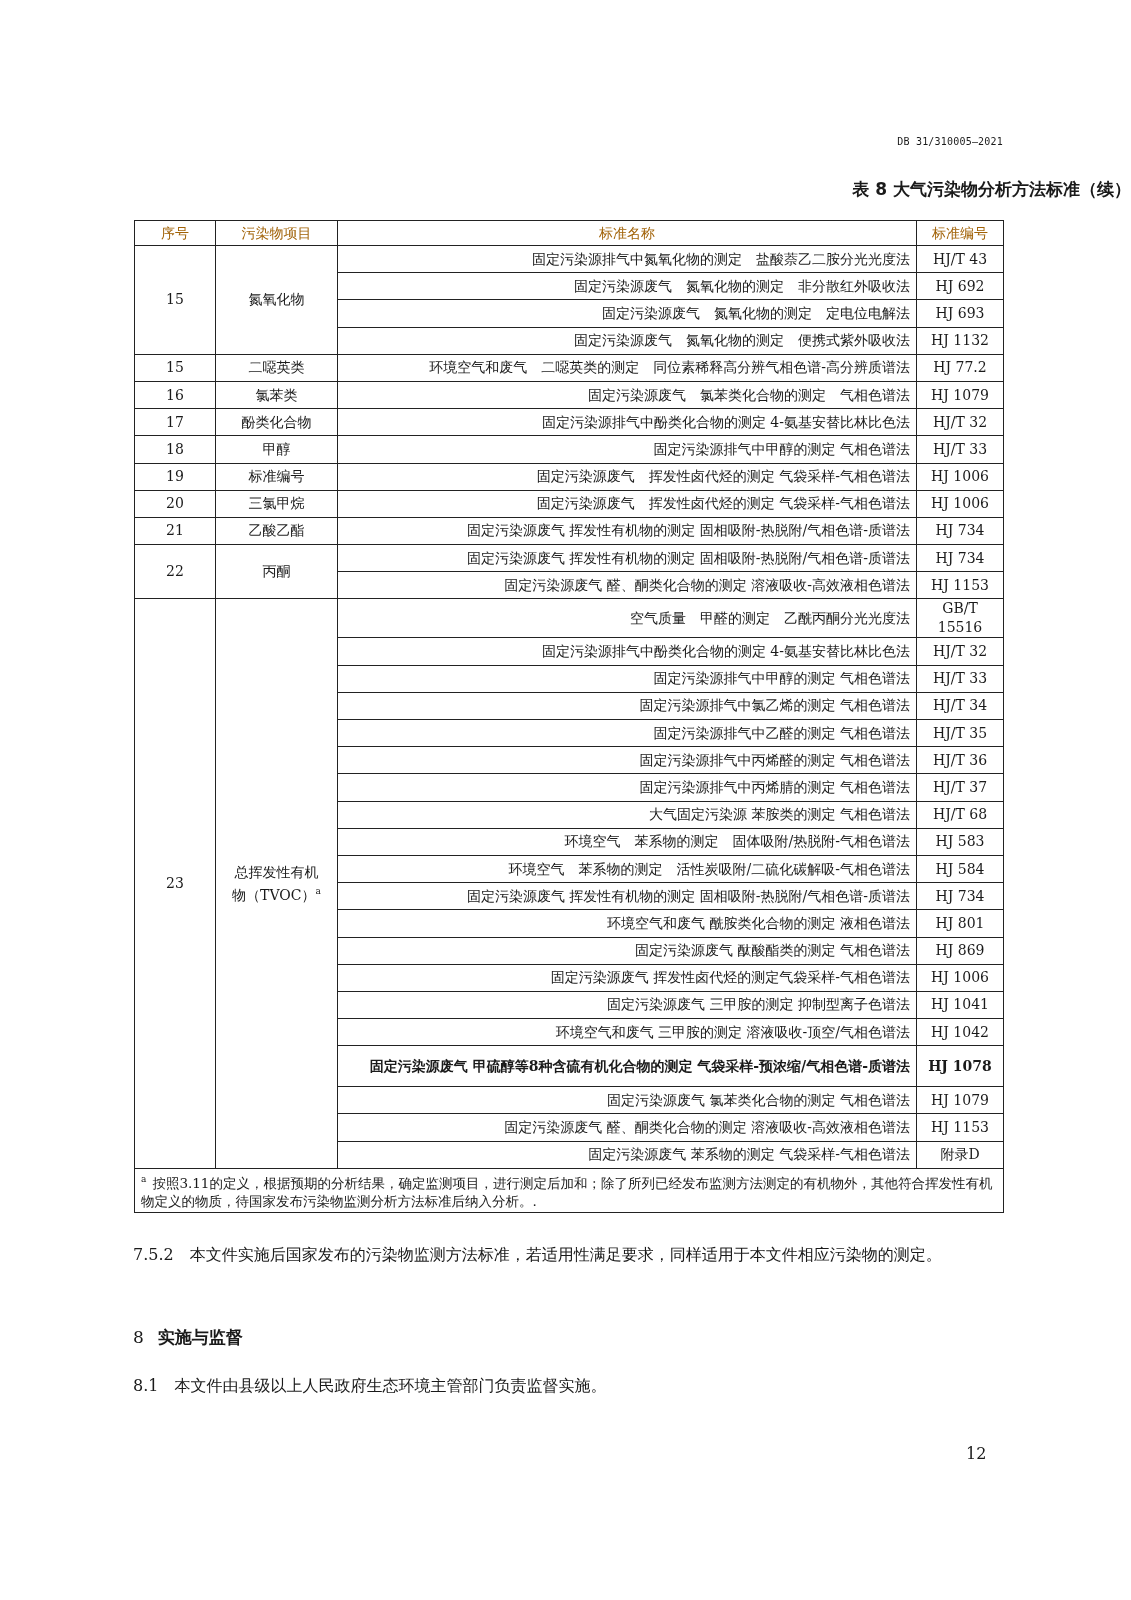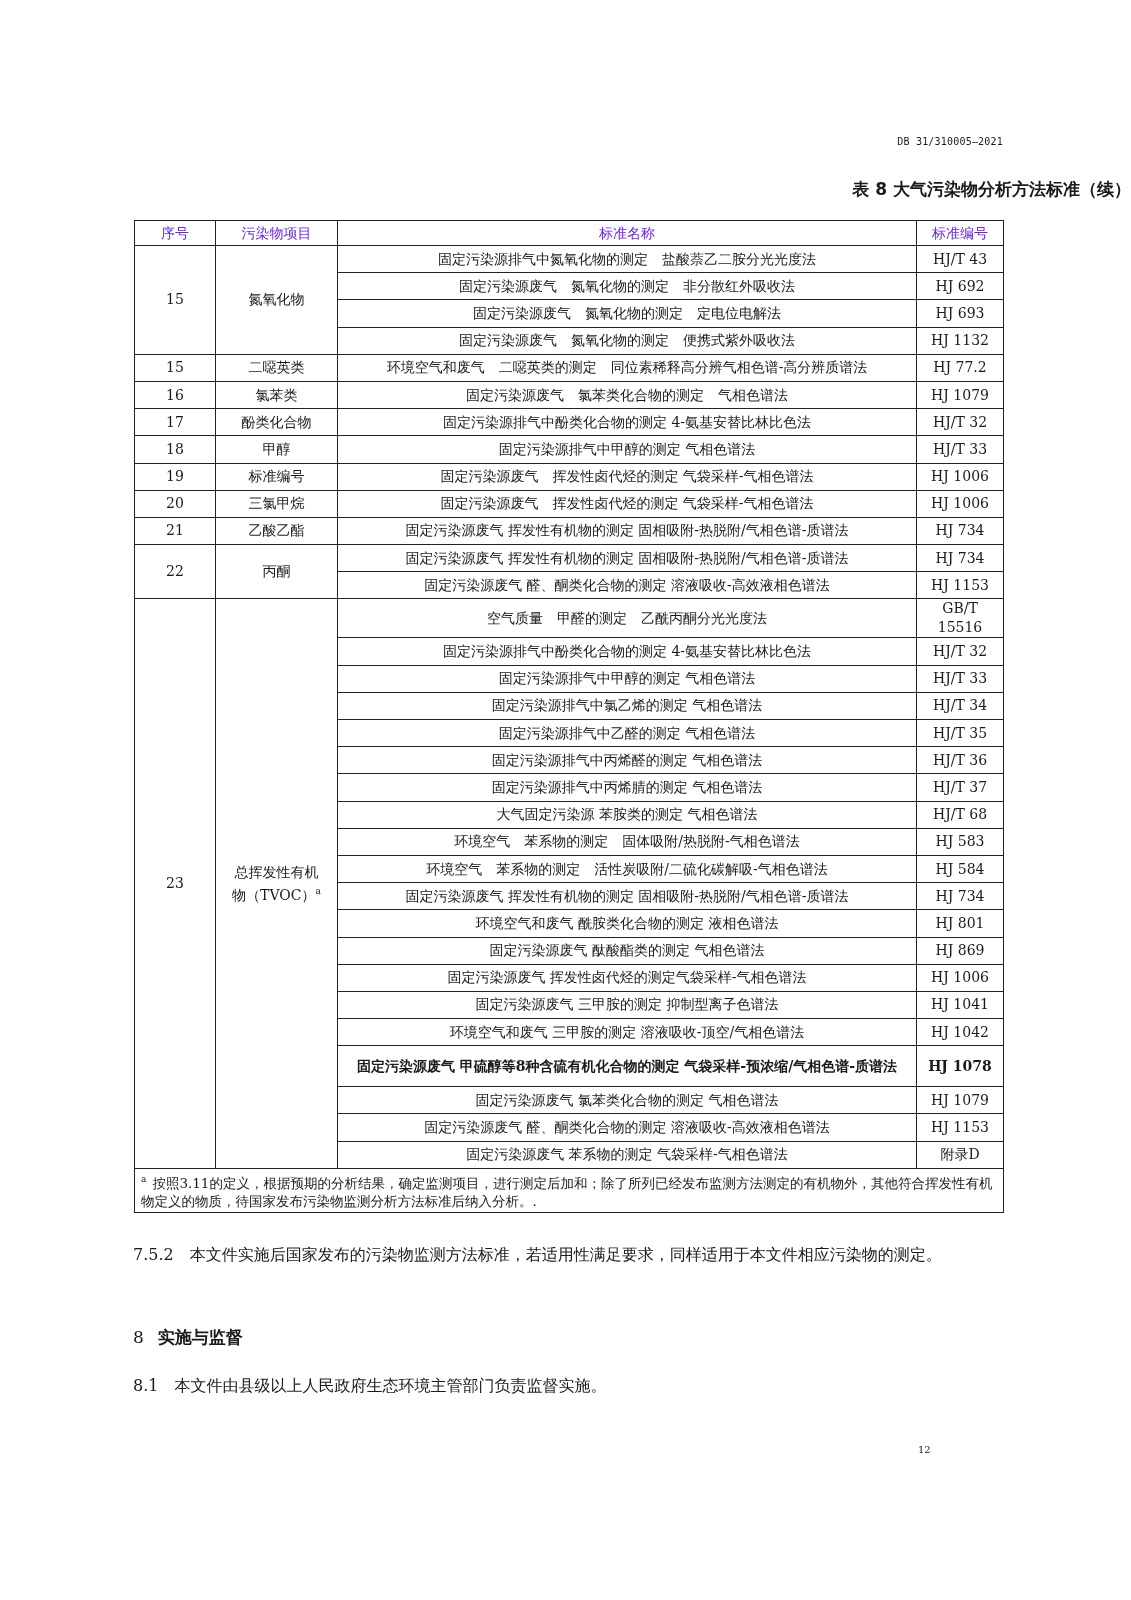--- a/index.html
+++ b/index.html
@@ -6,32 +6,32 @@
   body { width: 1131px; height: 1600px; position: relative; overflow: hidden;
          font-family: "DejaVu Serif", "Liberation Serif", serif; color: #1a1a1a; }
   .doc-code { position: absolute; top: 136px; right: 128px; font-family: "DejaVu Sans Mono", "Liberation Mono", monospace;
               font-size: 10px; letter-spacing: 0.2px; }
   .table-title { position: absolute; top: 178px; left: 0; width: 1131px; text-align: right;
                  font-family: "DejaVu Sans", "Liberation Sans", sans-serif; font-weight: bold; font-size: 17px; }
   table.std { position: absolute; top: 220px; left: 134px; width: 869px; border-collapse: collapse;
               font-size: 14px; table-layout: fixed; }
   table.std td, table.std th { border: 1px solid #222; padding: 0 6px; height: 26.2px; line-height: 19px;
               font-weight: normal; vertical-align: middle; }
-  table.std th { height: 24px; color: #6d28d9; }
+  table.std th { height: 24px; color: #a16207; }
   table.std .c { text-align: center; }
-  table.std .l { text-align: center; }
+  table.std .l { text-align: right; }
   table.std tr.tall td { height: 40px; font-weight: bold; }
   table.std td.foot { height: 40px; font-size: 13.5px; line-height: 19px; padding: 1px 6px; }
   table.std { border: 1.5px solid #111; }
   sup { font-size: 9px; vertical-align: super; }
   .para { position: absolute; left: 133px; width: 870px; font-size: 16px; line-height: 30px; }
   .heading8 { position: absolute; left: 133px; top: 1326px; font-size: 17px;
               font-family: "DejaVu Sans", "Liberation Sans", sans-serif; font-weight: bold; }
   .heading8 .num { font-family: "DejaVu Serif", serif; font-weight: normal; margin-right: 14px; }
-  .page-num { position: absolute; top: 1444px; left: 918px; font-size: 10px; }
+  .page-num { position: absolute; top: 1444px; left: 966px; font-size: 16px; }
 </style>
 </head>
 <body>
 
 <div class="doc-code">DB 31/310005—2021</div>
 <div class="table-title">表 8  大气污染物分析方法标准（续）</div>
 
 <table class="std">
   <colgroup>
     <col style="width:81px">

